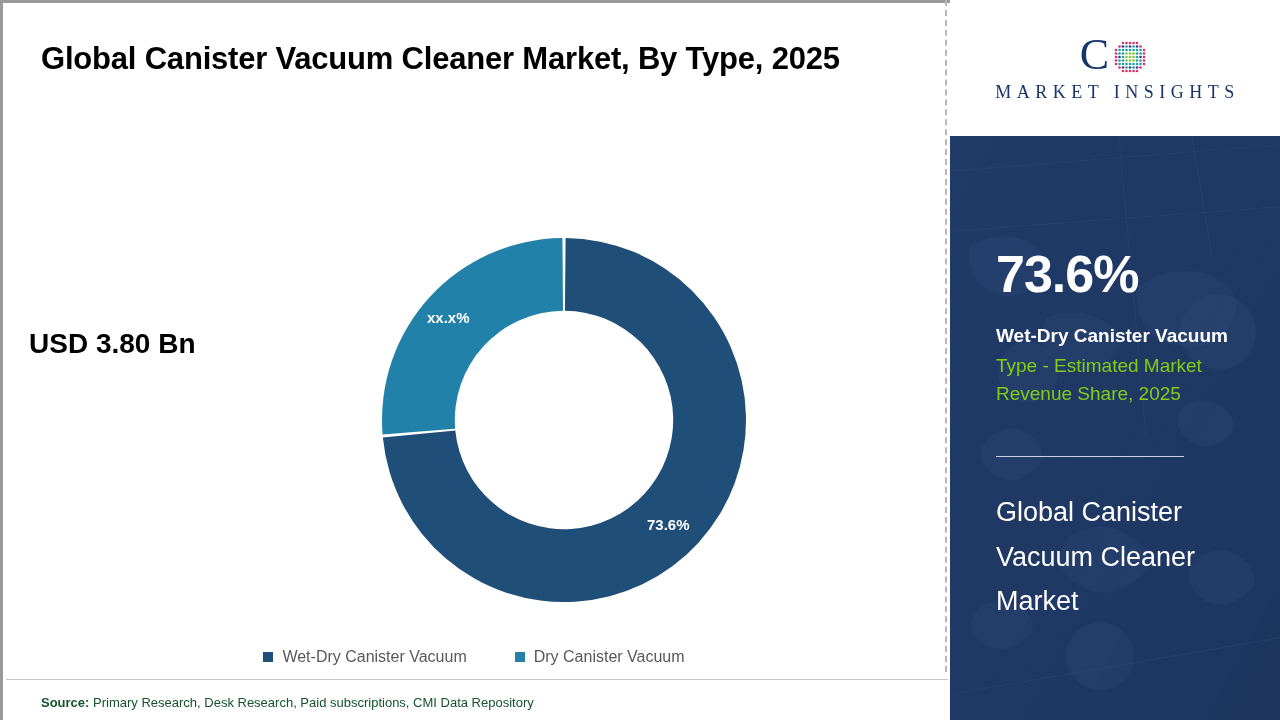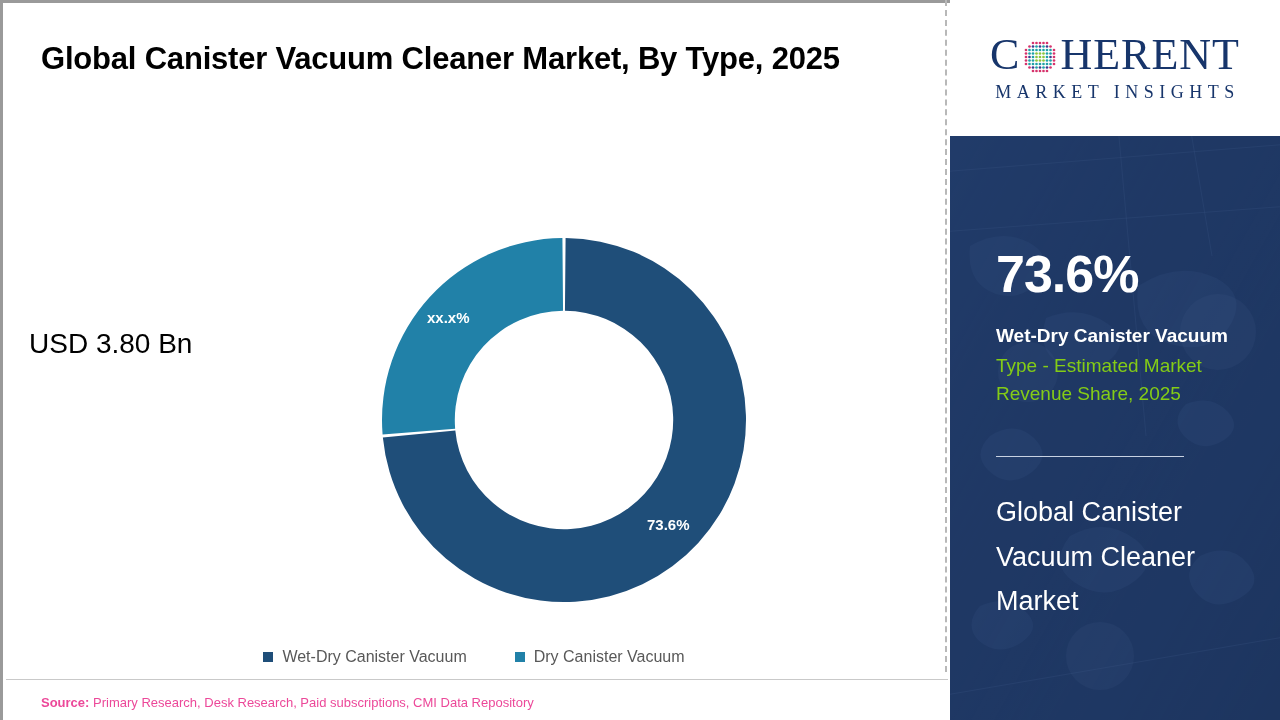--- a/index.html
+++ b/index.html
@@ -76,21 +76,21 @@
     left: 26px; top: 322px;
     color: #000000;
   }
   .market-size-label {
     font-size: 24px;
     line-height: 1.2;
     color: #111111;
   }
   .market-size-value {
     font-size: 28px;
-    font-weight: normal;
+    font-weight: bold;
     line-height: 1.35;
     color: #000000;
   }
 
   
   .donut-wrap {
     position: absolute;
     left: 376px; top: 232px;
     width: 370px; height: 370px;
   }
@@ -135,21 +135,21 @@
   .source-rule {
     position: absolute;
     left: 3px; top: 676px;
     width: 942px; height: 1px;
     background: #c9c9c9;
   }
   .source-line {
     position: absolute;
     left: 38px; top: 692px;
     font-size: 13px;
-    color: #ec4899;
+    color: #14532d;
     white-space: nowrap;
   }
   .source-line b { font-weight: bold; }
 
   
   .right-col {
     position: absolute;
     left: 950px; top: 0px;
     width: 330px; height: 720px;
   }
@@ -373,21 +373,20 @@
                 <circle cx="26" cy="29.5" r="1.35" fill="#3b3b8f"></circle>
                 <circle cx="29.5" cy="29.5" r="1.35" fill="#d6336c"></circle>
                 <circle cx="12" cy="33" r="1.35" fill="#d6336c"></circle>
                 <circle cx="15.5" cy="33" r="1.35" fill="#d6336c"></circle>
                 <circle cx="19" cy="33" r="1.35" fill="#d6336c"></circle>
                 <circle cx="22.5" cy="33" r="1.35" fill="#d6336c"></circle>
                 <circle cx="26" cy="33" r="1.35" fill="#d6336c"></circle>
               </g>
           </svg>
         </span>
-        <span>HERENT</span>
       </div>
       <div class="logo-sub">MARKET INSIGHTS</div>
     </div>
 
     <div class="panel">
       <svg class="panel-texture" width="330" height="584" viewBox="0 0 330 584">
         <defs>
           <linearGradient id="pnlGrad" x1="0" y1="0" x2="1" y2="1">
             <stop offset="0%" stop-color="#2a4a80" stop-opacity="0.55"></stop>
             <stop offset="55%" stop-color="#1f3864" stop-opacity="0.15"></stop>

